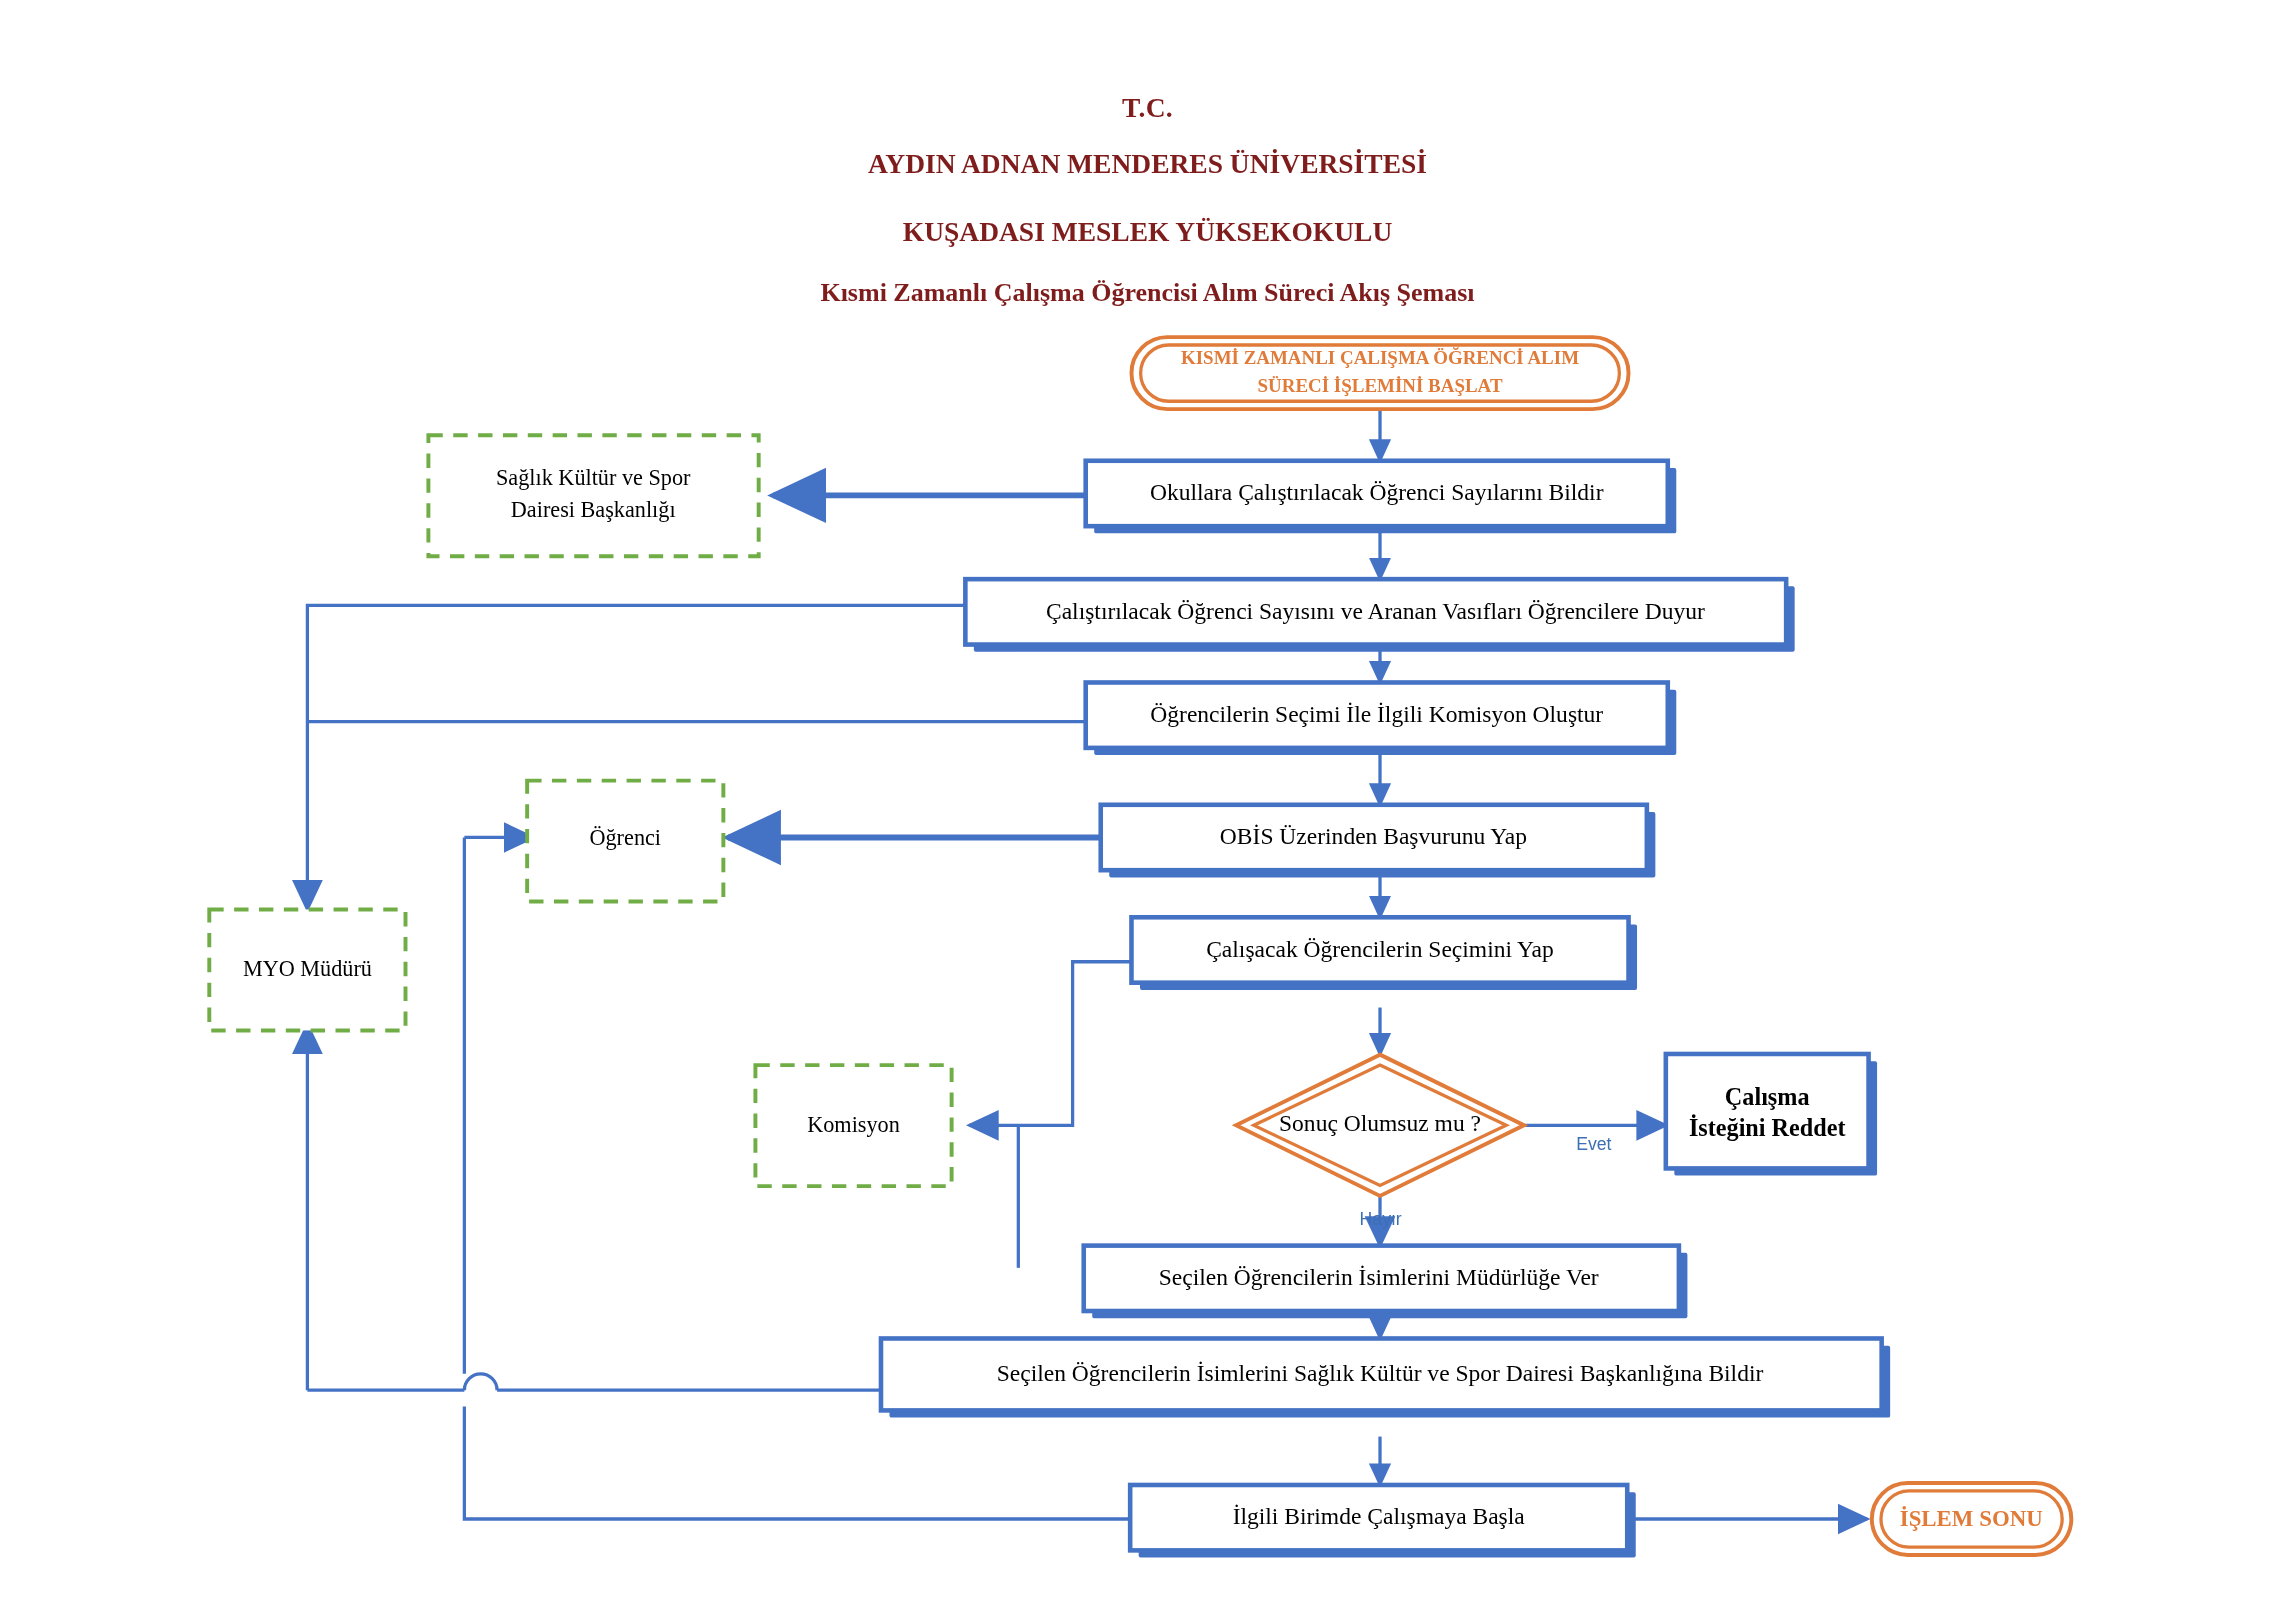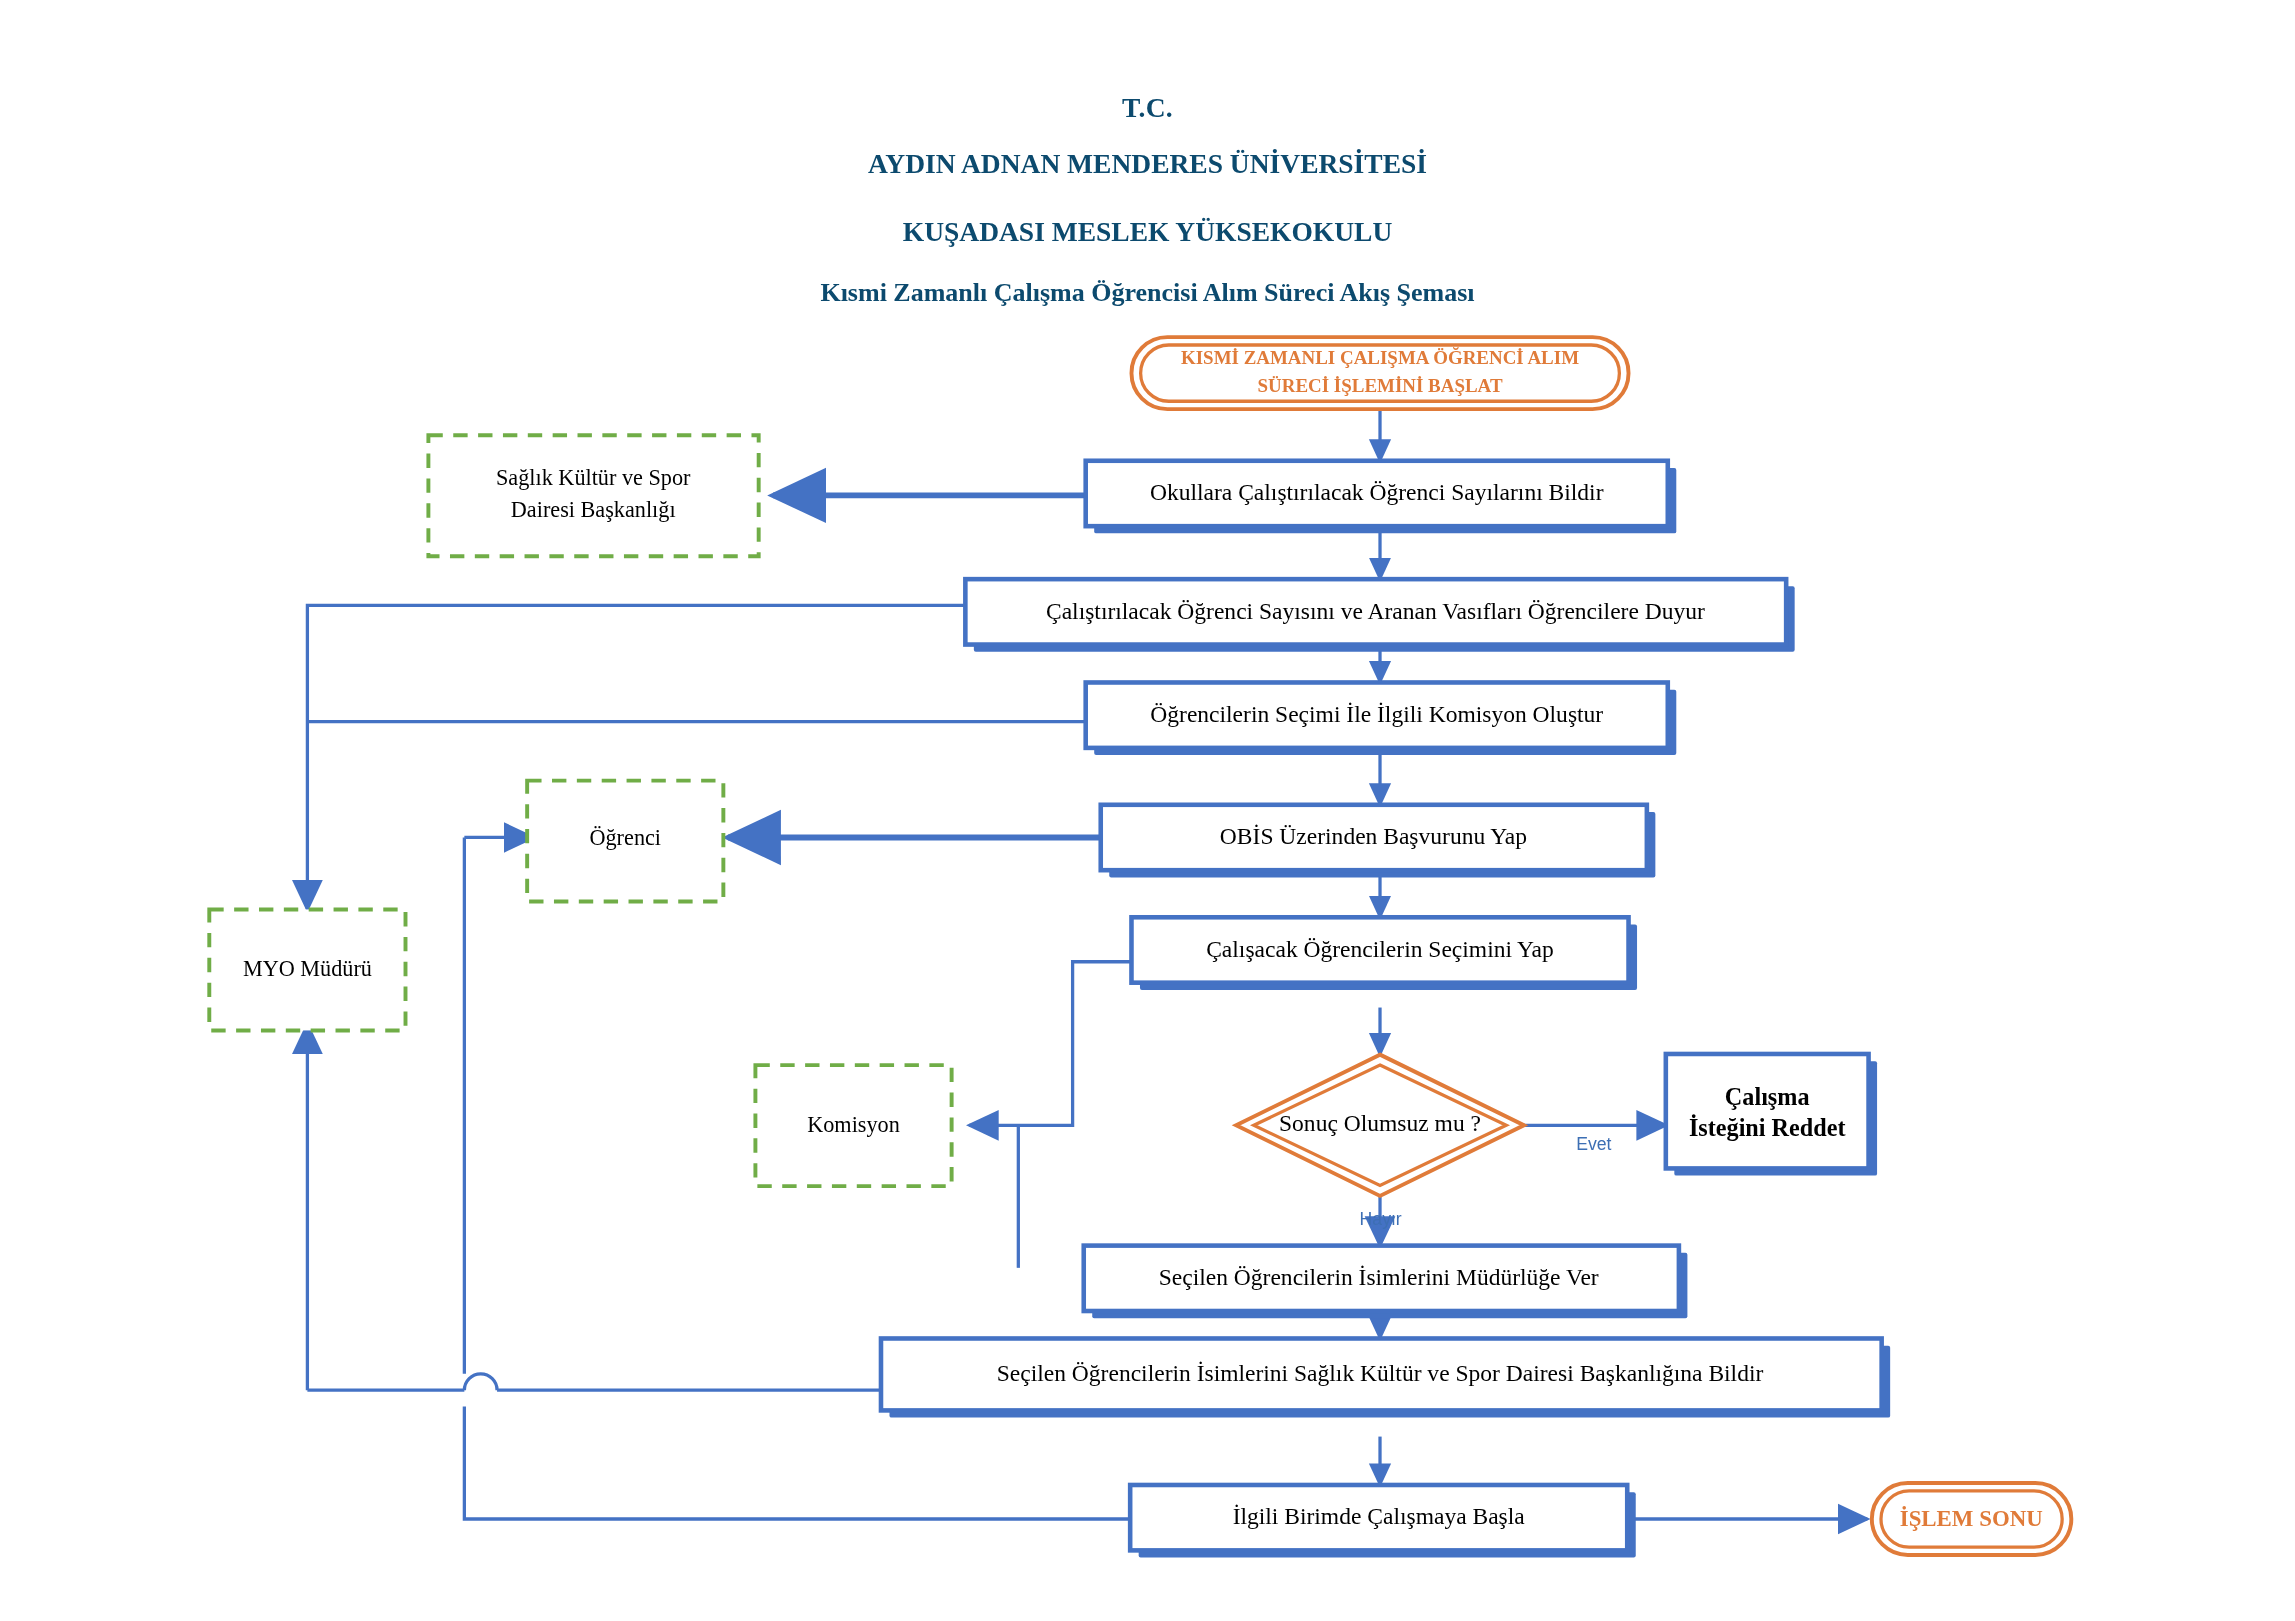--- a/index.html
+++ b/index.html
@@ -1,18 +1,18 @@
 <!DOCTYPE html>
 <html style="font-size:10.5px"><head>
 <meta charset="utf-8">
 <style>
   html,body{margin:0;padding:0;background:#ffffff;}
   body{width:2295px;height:1622px;font-family:"Liberation Serif",serif;overflow:hidden;}
   #page{position:relative;width:2295px;height:1622px;background:#fff;}
-  .hdr{position:absolute;left:0;width:2295px;text-align:center;font-family:"Liberation Serif",serif;font-weight:bold;color:#0c4a6e;}
+  .hdr{position:absolute;left:0;width:2295px;text-align:center;font-family:"Liberation Serif",serif;font-weight:bold;color:#7f1d1d;}
   #h1{top:92px;font-size:27.5px;letter-spacing:0.3px;}
   #h2{top:148px;font-size:27.5px;}
   #h3{top:216px;font-size:27.5px;}
   #h4{top:278px;font-size:26px;}
   svg{position:absolute;left:0;top:0;}
   .nodeText{font-family:"Liberation Serif",serif;fill:#000;text-anchor:middle;dominant-baseline:middle;}
   .termText{font-family:"Liberation Serif",serif;fill:#E07B39;font-weight:bold;text-anchor:middle;dominant-baseline:middle;}
   .edgeLbl{font-family:"Liberation Sans",sans-serif;fill:#3D6FB4;text-anchor:middle;dominant-baseline:middle;font-size:27px;}
   .procBox{fill:#ffffff;stroke:#4472C4;stroke-width:7;}
   .procShadow{fill:#4472C4;}

